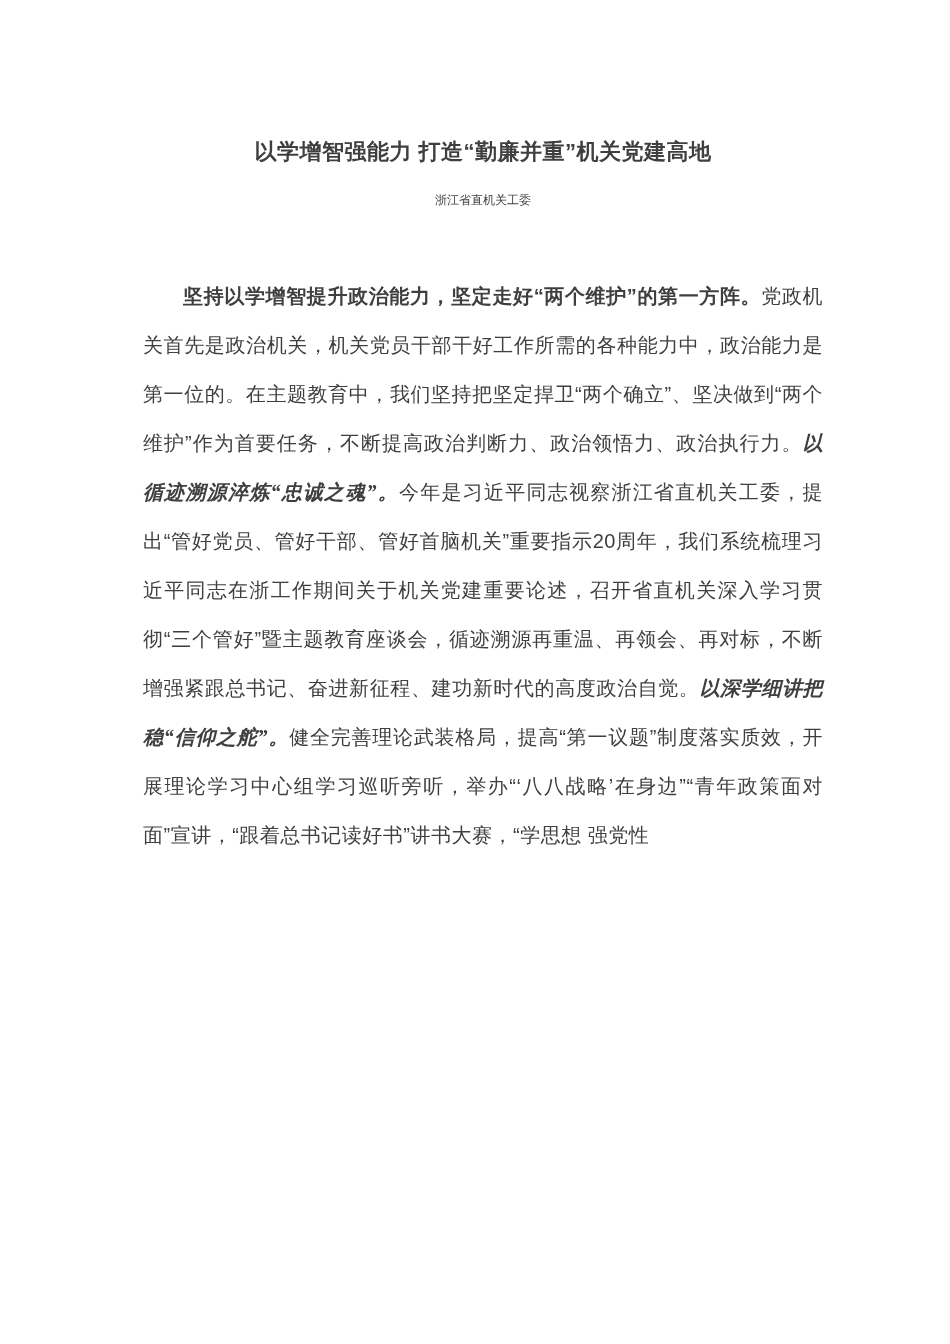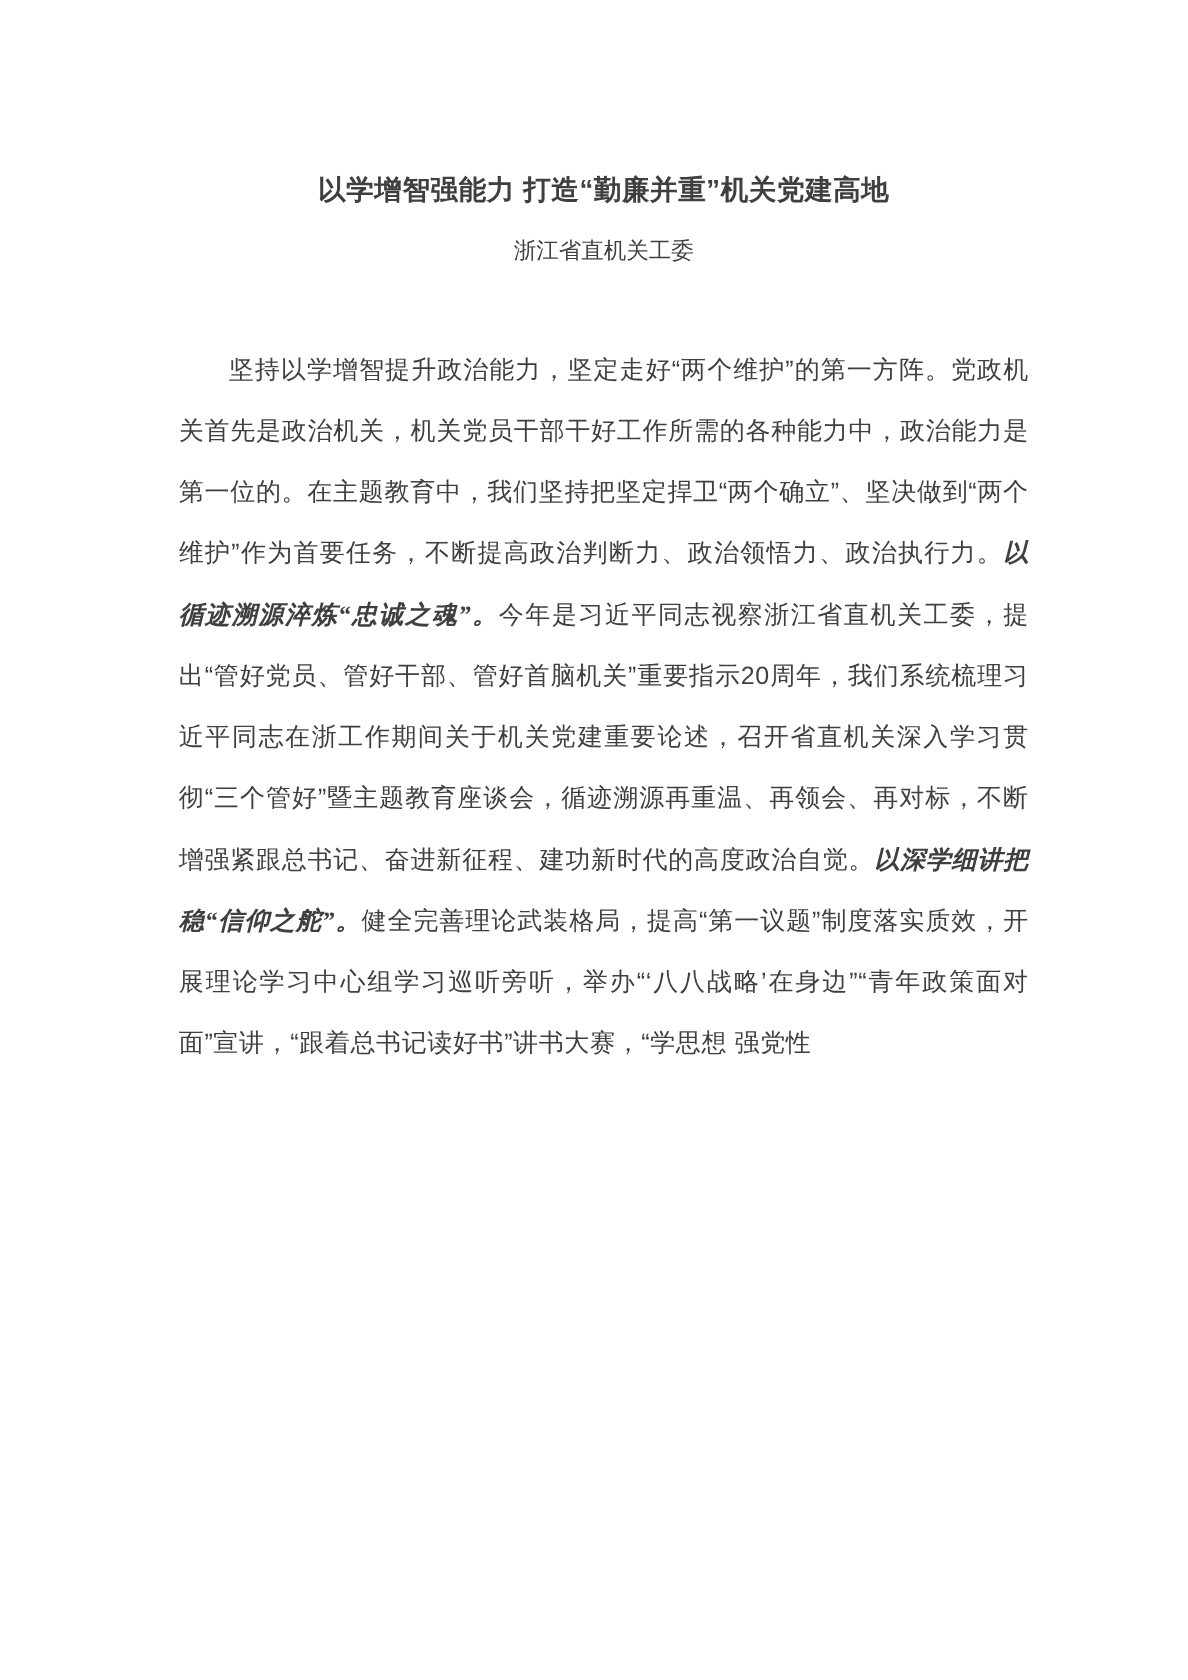--- a/index.html
+++ b/index.html
@@ -23,41 +23,41 @@
   }
   .doc-title {
     margin: 0;
     font-size: 22px;
     font-weight: 700;
     line-height: 48px;
     text-align: center;
     letter-spacing: 0.5px;
   }
   .doc-author {
-    font-size: 18px;
+    font-size: 12px;
     font-weight: 400;
     line-height: 48px;
     text-align: center;
     margin-bottom: 48px;
   }
   .doc-body p {
     margin: 0 0 8px 0;
     font-size: 20px;
     line-height: 49px;
     text-align: justify;
     text-indent: 40px;
     letter-spacing: 0.5px;
     word-break: break-all;
   }
   .run-normal {
     font-weight: 400;
     font-style: normal;
   }
   .run-bold {
-    font-weight: 400;
+    font-weight: 700;
     font-style: normal;
     margin-top: 44px;
   }
   .run-kai {
     font-weight: 700;
     font-style: italic;
     font-family: "Liberation Serif", "DejaVu Serif", serif;
   }
 </style>
 </head>

